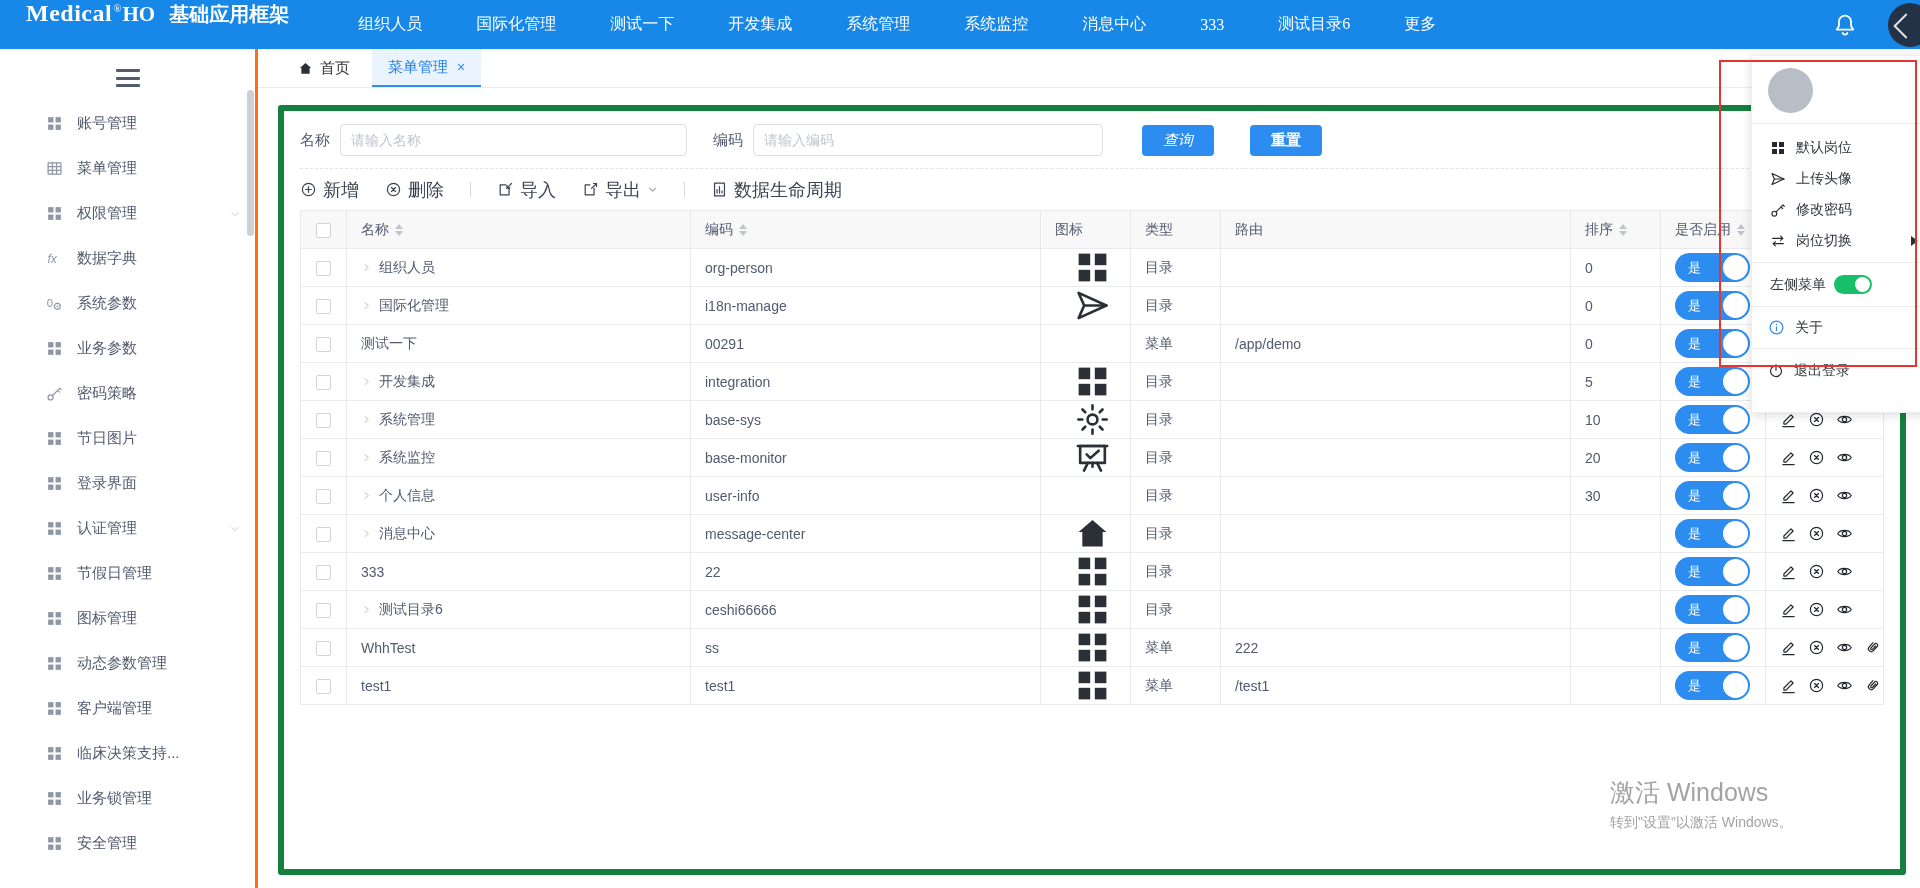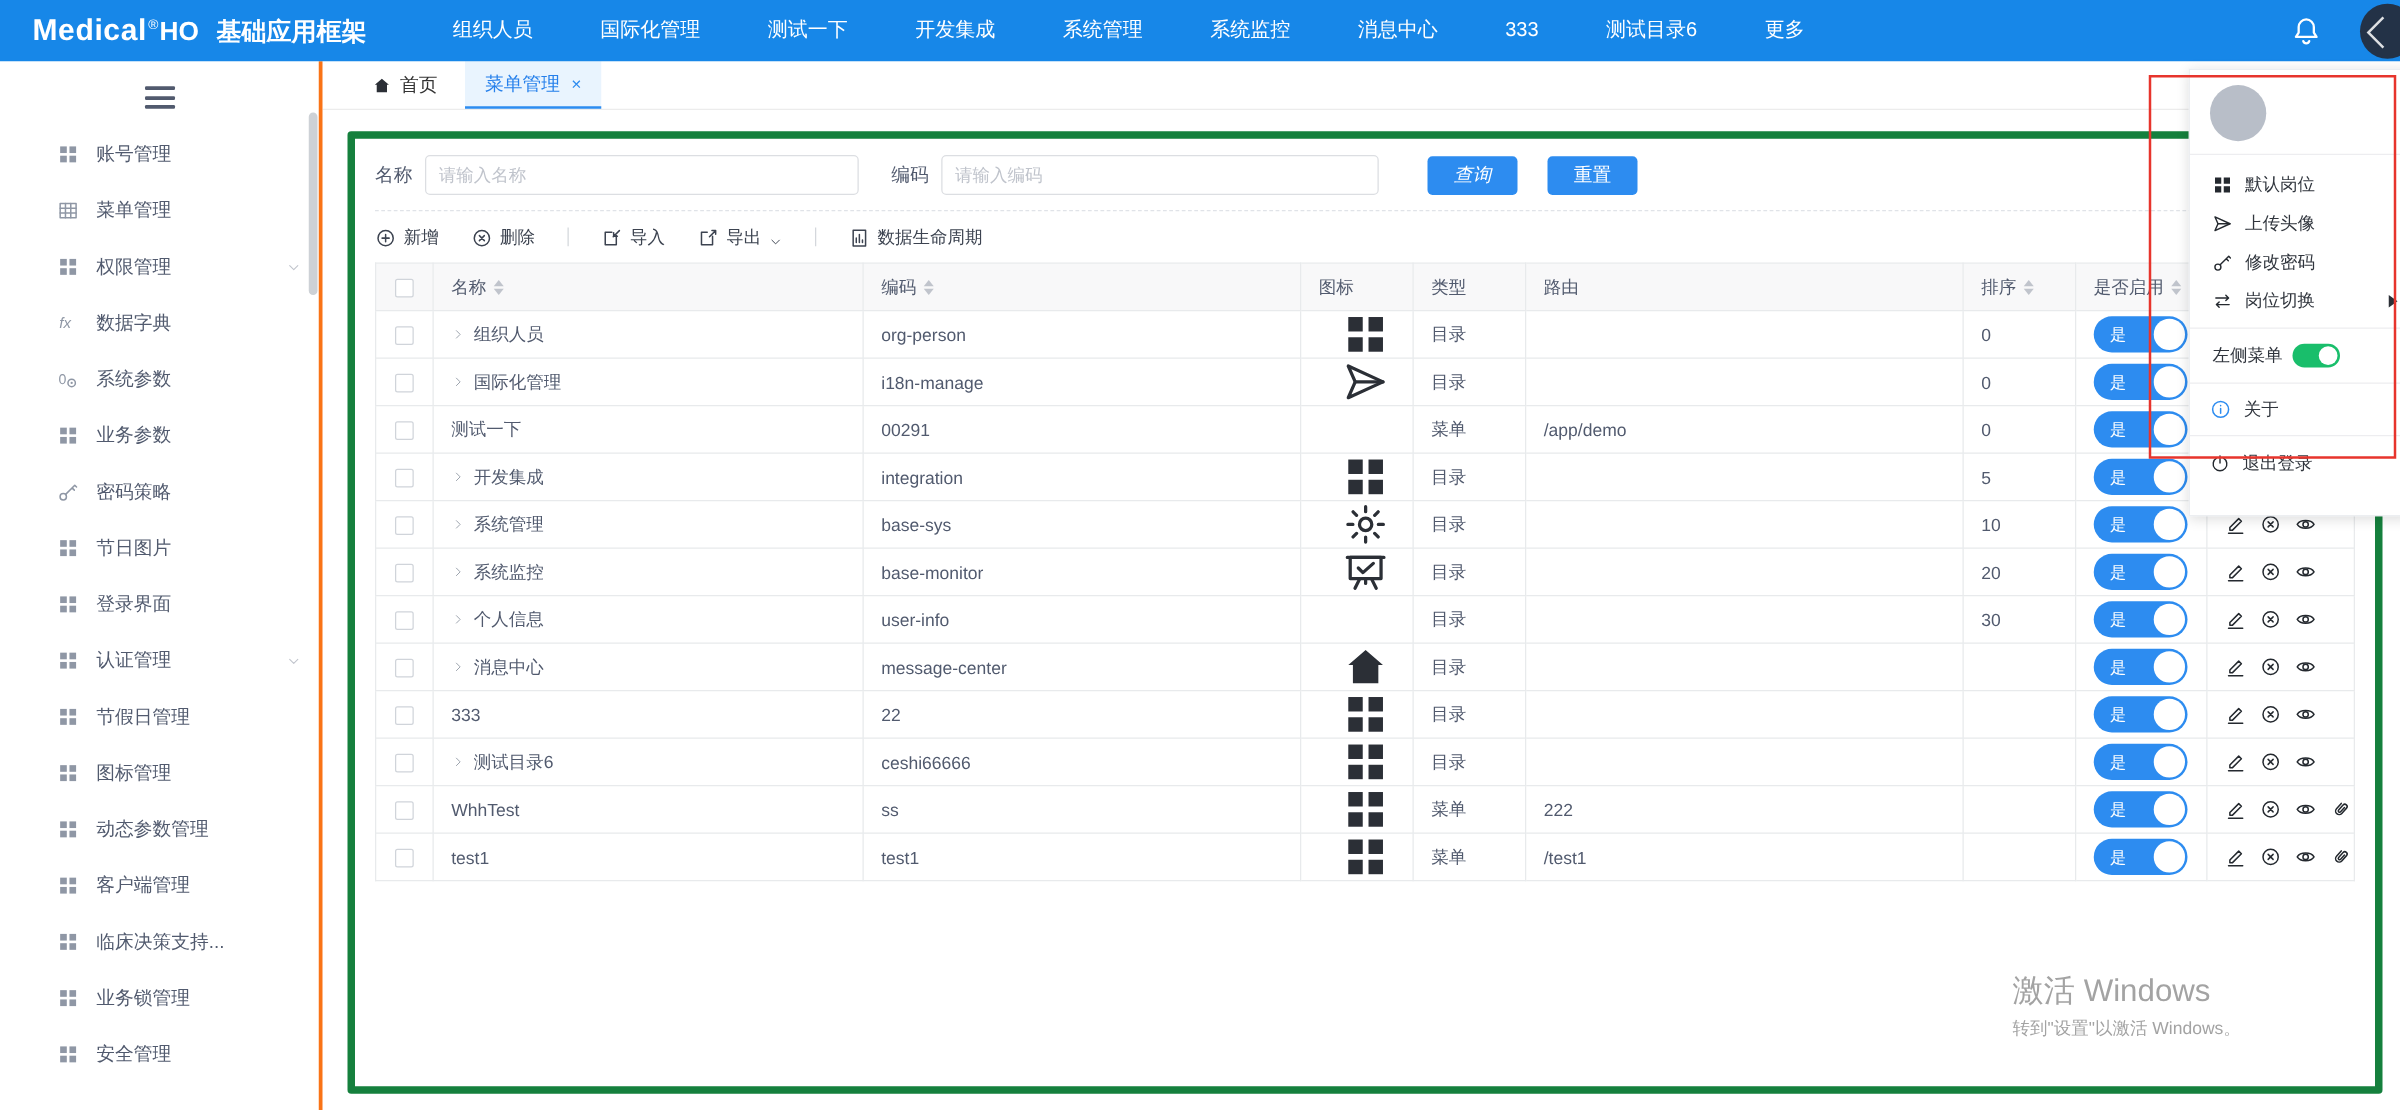--- a/index.html
+++ b/index.html
@@ -1,20 +1,20 @@
 <!DOCTYPE html>
 <html><head>
 <meta charset="utf-8">
 <style>
   * { box-sizing: border-box; margin: 0; padding: 0; }
   html,body { width:1920px; height:888px; overflow:hidden; }
   body { font-family:"Liberation Sans","DejaVu Sans",sans-serif; background:#fff; position:relative; color:#515a6e; }
 
   
-  .topbar { position:absolute; left:0; top:0; width:1920px; height:49px; background:#1787e8; display:flex; align-items:center; z-index:30; }
+  .topbar { position:absolute; left:0; top:0; width:1920px; height:49px; background:#1787e8; display:flex; align-items:flex-start; z-index:30;font-family:Liberation Serif, serif; }
   .brand { display:flex; align-items:baseline; color:#fff; margin-left:26px; white-space:nowrap; }
   .brand .b1 { font-size:24px; font-weight:bold; letter-spacing:.5px; }
   .brand .reg { font-size:11px; vertical-align:super; position:relative; top:-9px; margin:0 1px; }
   .brand .b2 { font-size:21px; font-weight:bold; }
   .brand .b3 { font-size:20px; margin-left:14px; font-weight:600; }
   .topnav { display:flex; align-items:center; margin-left:42px; height:100%; }
   .topnav .nav-item { color:#fff; font-size:16px; padding:0 27px; height:100%; display:flex; align-items:center; cursor:pointer; white-space:nowrap; }
   .top-right { margin-left:auto; display:flex; align-items:center; height:100%; }
   .bell { width:26px; height:26px; color:#fff; margin-right:30px; cursor:pointer; }
   .tb-avatar { width:44px; height:44px; border-radius:50%; background:#233247; margin-right:-12px; position:relative; overflow:hidden; flex:none; cursor:pointer; }
@@ -44,27 +44,27 @@
   
   .search-row { display:flex; align-items:center; margin-top:13px; height:32px; }
   .f-label { font-size:15px; color:#515a6e; margin-right:10px; white-space:nowrap; }
   .s-input { height:32px; border:1px solid #dcdee2; border-radius:4px; padding:0 10px; font-size:14px; color:#515a6e; outline:none; font-family:inherit; }
   .s-input::placeholder { color:#c0c4cc; }
   .inp-name { width:347px; }
   .inp-code { width:350px; margin-right:0; }
   .gap-code { margin-left:26px; }
   .btn { height:31px; padding:0 21px; background:#2d8cf0; border:none; border-radius:4px; color:#fff; font-size:15px; cursor:pointer; font-family:inherit; }
   .btn.query { margin-left:39px;font-style:italic; }
-  .btn.reset { margin-left:24px; }
+  .btn.reset { margin-left:36px;font-weight:bold; }
 
   .dash { border-top:1px dashed #e0e3e8; margin-top:12px; }
 
   
   .toolbar { display:flex; align-items:center; height:41px; }
-  .tb-item { display:flex; align-items:flex-end; font-size:14px; color:#3c4350; margin-right:26px; cursor:pointer; white-space:nowrap; }
+  .tb-item { display:flex; align-items:center; font-size:18px; color:#3c4350; margin-right:26px; cursor:pointer; white-space:nowrap; }
   .tb-item .ico { width:17px; height:17px; margin-right:6px; color:#3c4350; }
   .tb-item .caret { width:11px; height:11px; margin-left:6px; color:#3c4350; }
   .tb-sep { width:1px; height:15px; background:#d4d7dc; margin-right:26px; }
 
   
   table.grid { width:100%; border-collapse:collapse; table-layout:fixed; }
   .grid th, .grid td { border:1px solid #e8eaec; border-top:none; font-weight:normal; height:38px; padding:0 0 0 14px; text-align:left; font-size:14px; overflow:hidden; white-space:nowrap; }
   .grid th { background:#f8f8f9; color:#515a6e; border-top:1px solid #e8eaec; }
   .grid td { color:#515a6e; }
   .grid .c-check { text-align:center; padding:0; }

